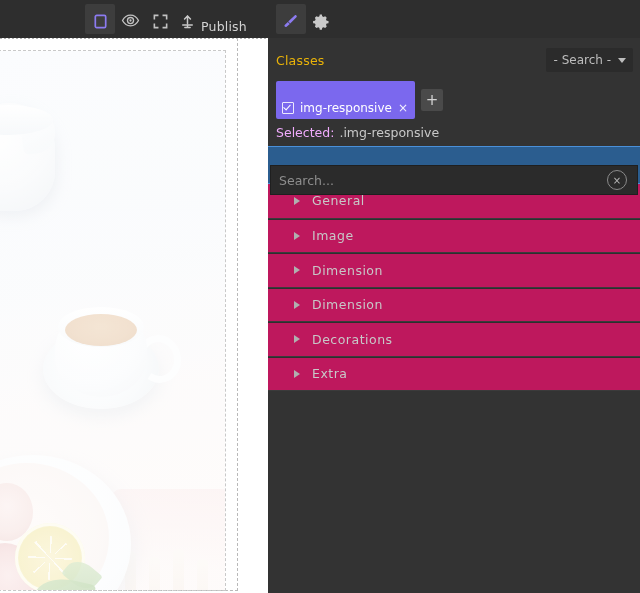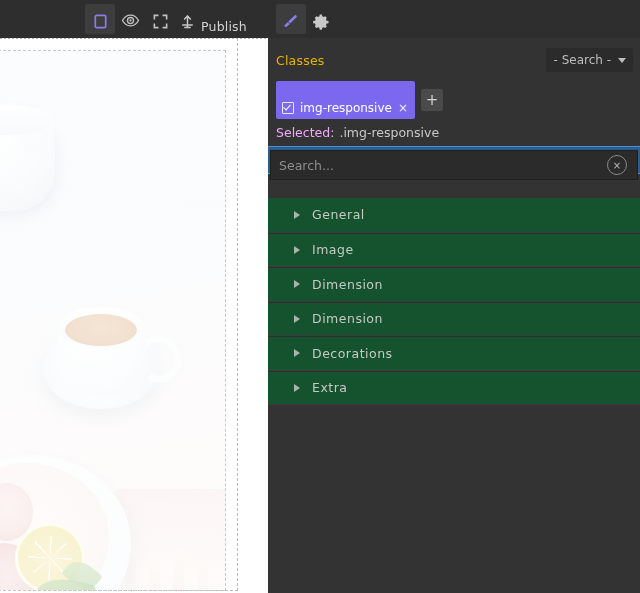--- a/index.html
+++ b/index.html
@@ -384,21 +384,21 @@
     gap: 5px;
   }
   .selected-label { color: #f0abfc; }
   .selected-value { color: #c9c9c9; }
 
   
   .search-wrap {
     position: relative;
     height: 28px;
     background: #2b5d8f;
-    padding: 3px 2px;
+    padding: 18px 2px;
     box-sizing: border-box;
     border-top: 1px solid #4a90d9;
     border-bottom: 1px solid #4a90d9;
   }
   .search-box {
     position: relative;
     height: 30px;
     background: #2b2b2b;
     border: 1px solid #1f1f1f;
     box-sizing: border-box;
@@ -425,21 +425,21 @@
     font-size: 10px;
     display: flex;
     align-items: center;
     justify-content: center;
     cursor: pointer;
     flex: none;
     margin-right: 2px;
   }
 
   
-  .accordion { background: #14532d; margin-top: 24px; }
+  .accordion { background: #be185d; }
   .acc-row {
     height: 34.5px;
     display: flex;
     align-items: center;
     padding-left: 26px;
     box-sizing: border-box;
     border-bottom: 1px solid #3b3b3b;
     border-top: 1px solid #2e2e2e;
     cursor: pointer;
     gap: 12px;

